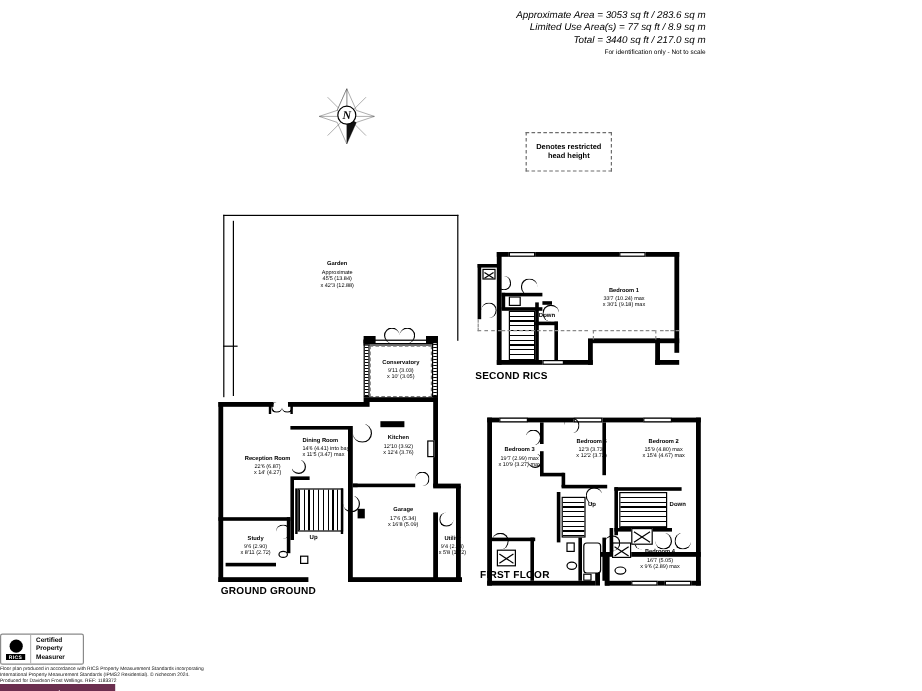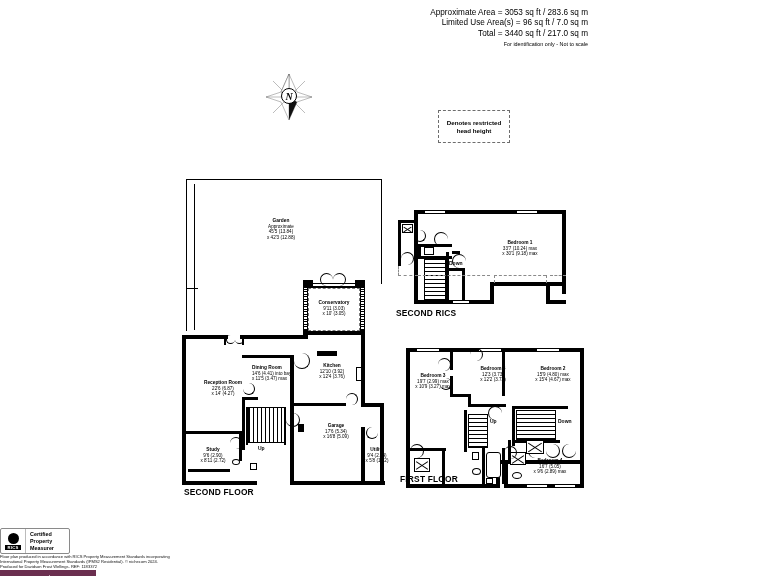--- a/index.html
+++ b/index.html
@@ -4,21 +4,21 @@
 <style>
   html,body{margin:0;padding:0;background:#ffffff;}
   body{width:768px;height:576px;position:relative;overflow:hidden;
        font-family:"Liberation Sans",sans-serif;color:#000;}
   .abs{position:absolute;}
 
   
   #header{left:0;top:4px;width:768px;text-align:center;}
   #title{font-size:15.5px;font-weight:bold;letter-spacing:.2px;}
   #areas{margin-top:4px;font-size:8.2px;line-height:10.4px;text-align:right;
-         padding-right:180px;}
+         padding-right:180px;font-style:italic;}
   #areas div{white-space:nowrap;}
   #identonly{font-size:5.4px;margin-top:2px;text-align:right;padding-right:180px;}
 
   
   #rhh{left:438px;top:110px;width:72px;height:33px;
        border:1px dashed #6d6d6d;box-sizing:border-box;
        display:flex;align-items:center;justify-content:center;}
   #rhh span{font-size:6.2px;font-weight:bold;line-height:8px;text-align:center;}
 
   
@@ -81,21 +81,21 @@
   #dfwmark{font-size:15px;color:#fff;font-family:"Liberation Serif",serif;
            letter-spacing:1px;padding-left:7px;}
   #dfwrule{width:1px;height:18px;background:#c9a9bb;margin:0 6px;}
 </style>
 </head>
 <body>
 
 <div id="header" class="abs">
   <div id="areas">
     <div>Approximate Area = 3053 sq ft / 283.6 sq m</div>
-    <div>Limited Use Area(s) = 96 sq ft / 7.0 sq m</div>
+    <div>Limited Use Area(s) = 77 sq ft / 8.9 sq m</div>
     <div>Total = 3440 sq ft / 217.0 sq m</div>
   </div>
   <div id="identonly">For identification only - Not to scale</div>
 </div>
 
 <div id="rhh" class="abs">
   <span>
     <span>Denotes restricted</span><br>
     <span>head height</span>
   </span>
@@ -215,21 +215,21 @@
   <div class="door swingBR" style="left:114px;top:178px;width:16px;height:16px;"></div>
 
   <div class="wall" style="left:181px;top:252px;width:4px;height:58px;"></div>
   <div class="room" style="left:182px;top:272px;width:30px;">
     <div class="nm">Utility</div>
     <div>9'4 (2.84)</div>
     <div>x 5'8 (1.72)</div>
   </div>
   <div class="door swingBL" style="left:186px;top:252px;width:12px;height:12px;"></div>
 
-  <div class="floorlabel" style="left:4px;top:312px;">SECOND FLOOR</div>
+  <div class="floorlabel" style="left:4px;top:312px;">GROUND GROUND</div>
 </div>
 
 <div class="abs" style="left:396px;top:196px;width:190px;height:125px;">
 
   <div class="wall" style="left:18px;top:14px;width:4px;height:94px;"></div>
   <div class="wall" style="left:18px;top:14px;width:152px;height:4px;"></div>
   <div class="wall" style="left:166px;top:14px;width:4px;height:84px;"></div>
   <div class="wall" style="left:18px;top:104px;width:80px;height:4px;"></div>
   <div class="wall" style="left:94px;top:88px;width:4px;height:20px;"></div>
   <div class="wall" style="left:94px;top:86px;width:76px;height:4px;"></div>

